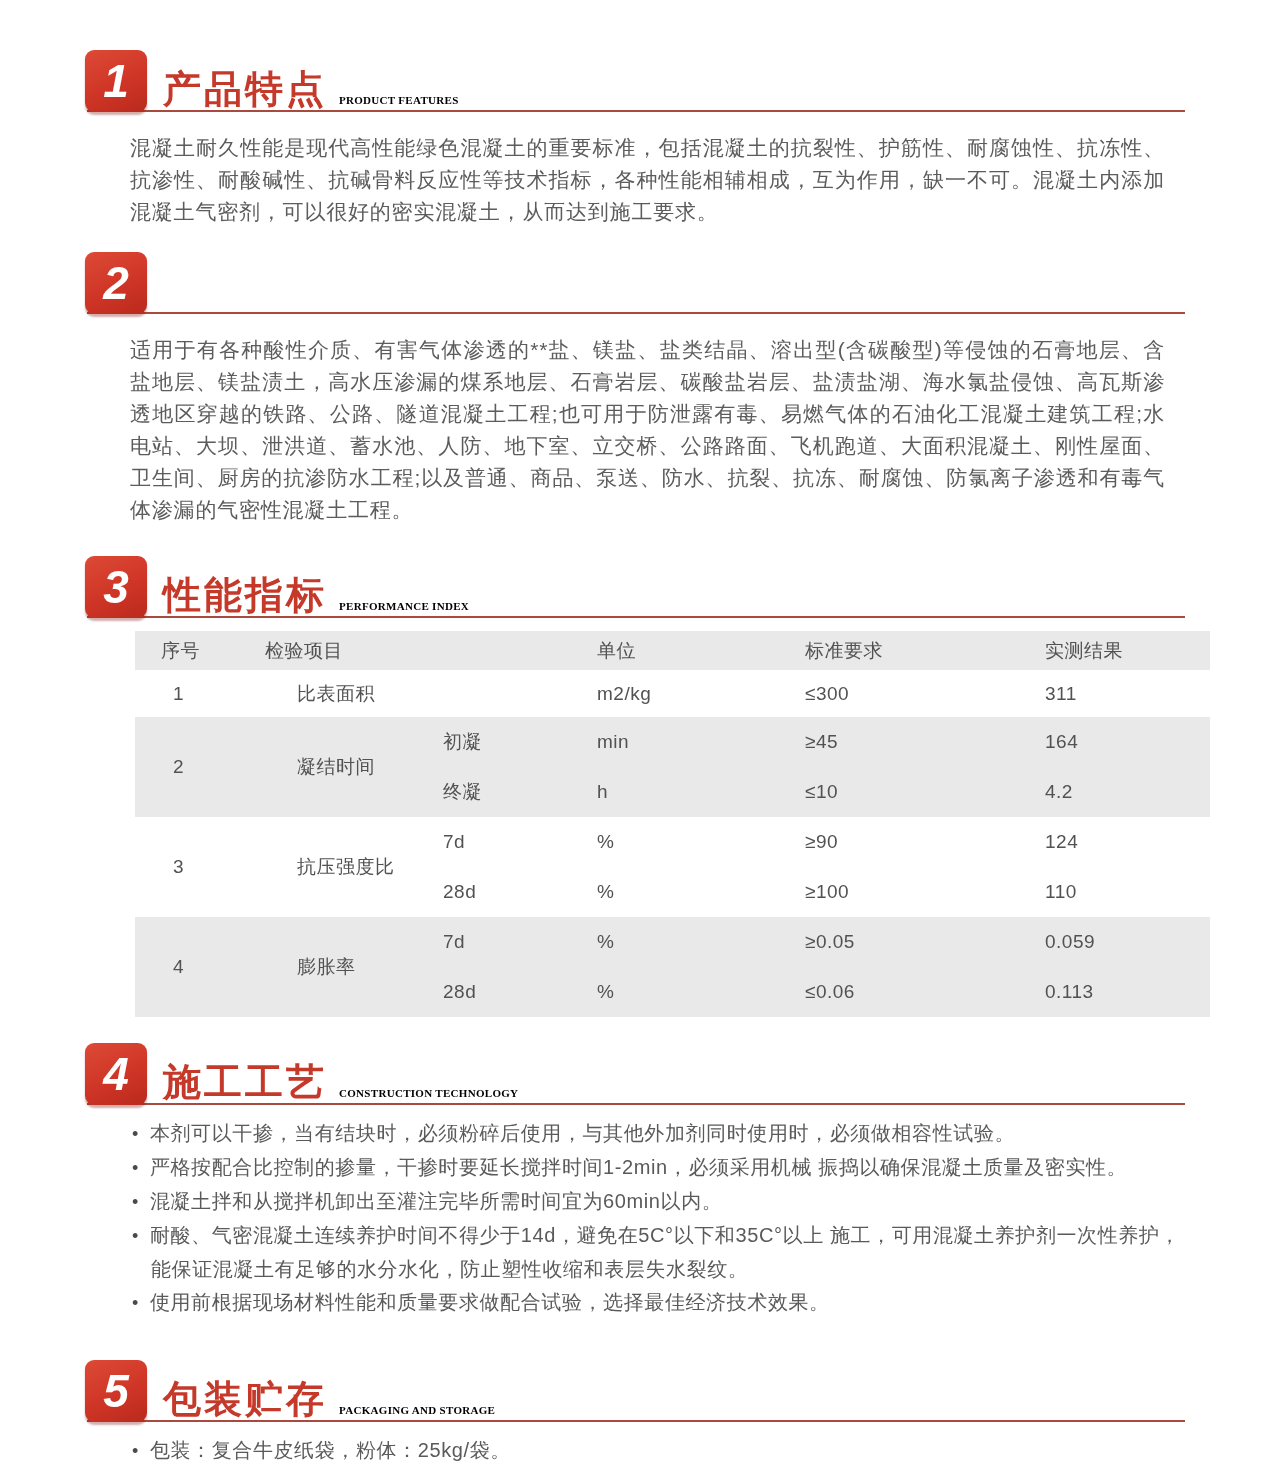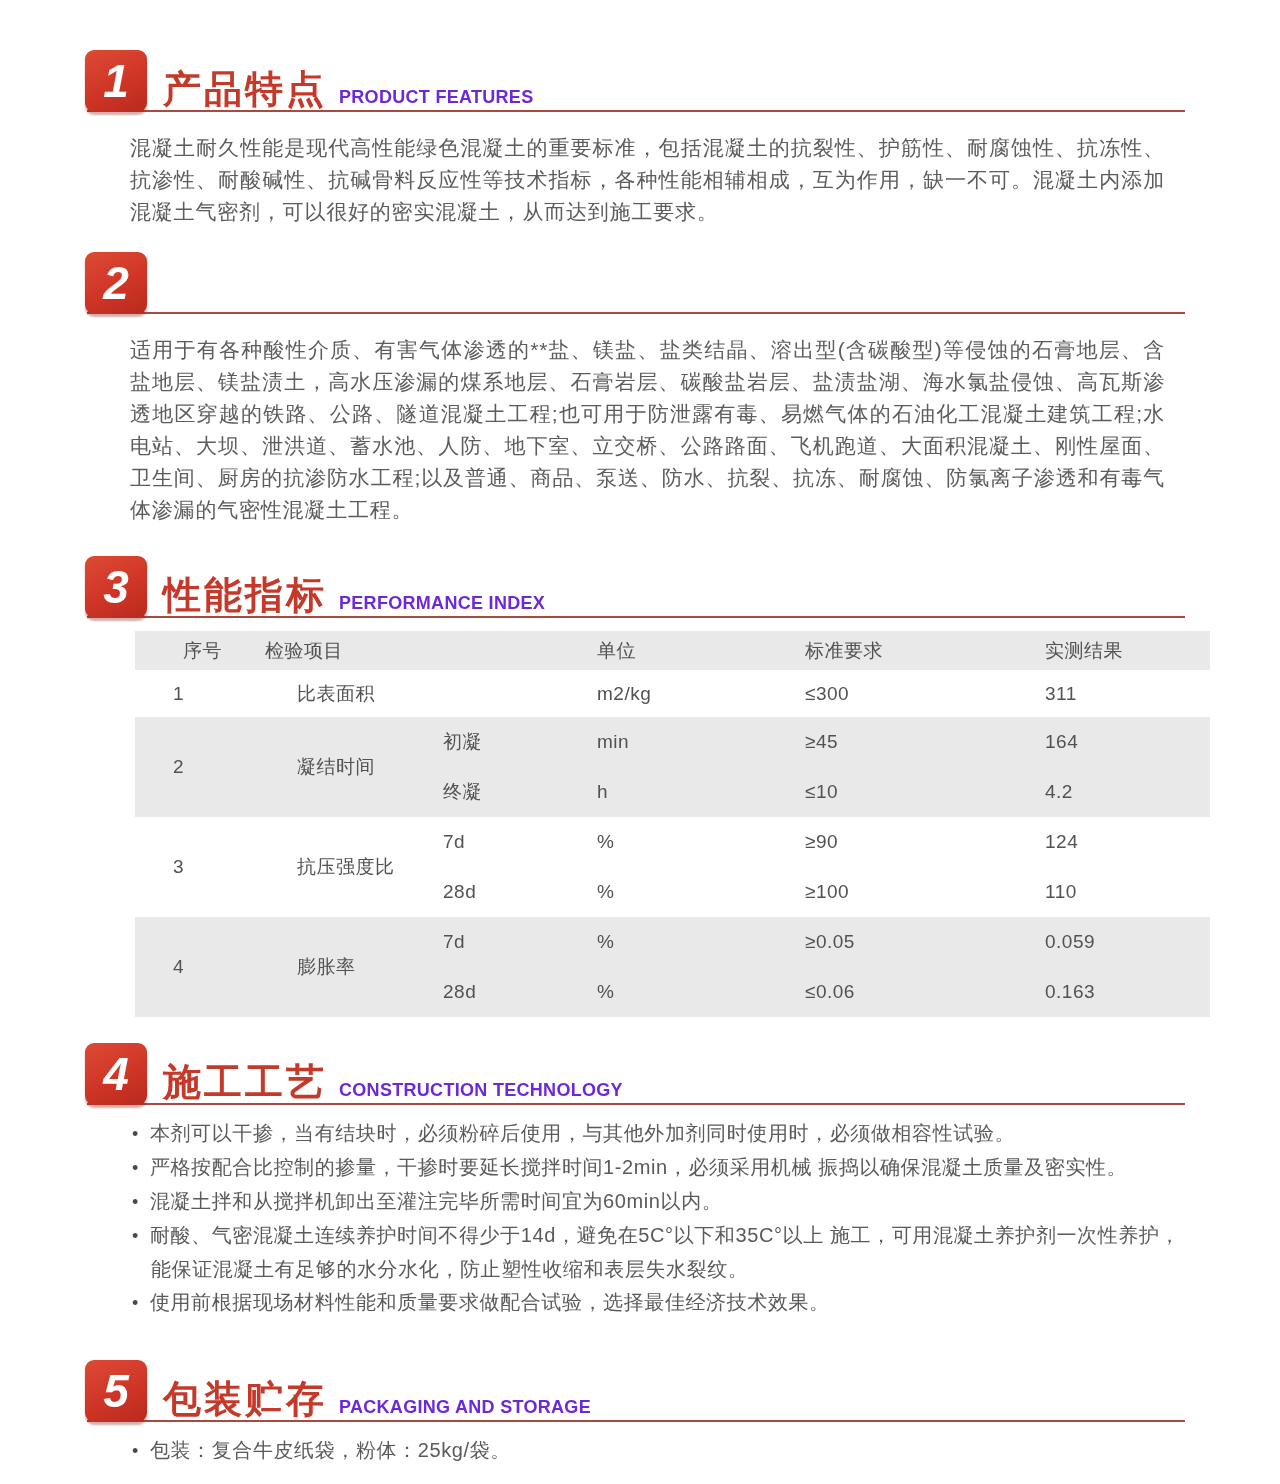--- a/index.html
+++ b/index.html
@@ -17,21 +17,21 @@
   .badge {
     position:relative; z-index:1; width:62px; height:62px; flex:0 0 62px;
     background:linear-gradient(155deg,#dd4a36 0%, #cf3526 55%, #b92a1d 100%);
     border-radius:9px; color:#ffffff;
     display:flex; align-items:center; justify-content:center;
     font-size:46px; font-weight:700; font-style:italic;
     box-shadow:0 3px 2px rgba(130,25,18,0.35);
   }
   .titles { display:flex; align-items:flex-end; margin-left:16px; padding-bottom:4px; }
   .t-zh { font-size:38px; font-weight:700; color:#c5392a; letter-spacing:3px; line-height:1; }
-  .t-en { font-size:18px; font-weight:700; color:#6d28d9; margin-left:12px; line-height:1; padding-bottom:2px; letter-spacing:0.3px; }
+  .t-en { font-size:11px; font-weight:700; color:#000000; margin-left:12px; line-height:1; padding-bottom:2px; letter-spacing:0.3px;font-family:Liberation Serif, serif; }
 
   
   .para {
     width:1035px; margin:20px 0 0 45px;
     font-size:21px; line-height:32px; letter-spacing:0.8px;
     text-align:justify; color:#5c5c5c;
   }
   .sec { margin-bottom:0; }
   .sec-2 { margin-top:22px; }
   .sec-3 { margin-top:28px; }
@@ -47,21 +47,21 @@
   table.perf col.w-std  { width:240px; }
   table.perf col.w-res  { width:175px; }
   table.perf th, table.perf td {
     font-weight:400; text-align:left; vertical-align:middle;
     font-size:19px; color:#525252; letter-spacing:0.5px;
   }
   table.perf thead tr { background:#e9e9e9; height:39px; }
   table.perf tr.single { height:47px; }
   table.perf tr.subrow { height:50px; }
   table.perf tr.stripe { background:#e9e9e9; }
-  th.c-no, td.c-no       { padding-left:48px; }
+  th.c-no, td.c-no       { padding-left:26px; }
   td.c-no                { padding-left:38px; }
   th.c-itemhead          { padding-left:30px; }
   td.c-item              { padding-left:62px; }
   td.c-sub               { padding-left:8px;margin-left:8px; }
   th.c-unit, td.c-unit   { padding-left:12px; }
   th.c-std, td.c-std     { padding-left:10px; }
   th.c-res, td.c-res     { padding-left:10px; }
 
   
   ul.bullets { list-style:none; margin:12px 0 0 47px; width:1060px; }
@@ -167,21 +167,21 @@
           <td class="c-item" rowspan="2">膨胀率</td>
           <td class="c-sub">7d</td>
           <td class="c-unit">%</td>
           <td class="c-std">≥0.05</td>
           <td class="c-res">0.059</td>
         </tr>
         <tr class="subrow stripe">
           <td class="c-sub">28d</td>
           <td class="c-unit">%</td>
           <td class="c-std">≤0.06</td>
-          <td class="c-res">0.163</td>
+          <td class="c-res">0.113</td>
         </tr>
       </tbody>
     </table>
   </section>
 
   <section class="sec sec-4">
     <div class="sec-head">
       <div class="badge">4</div>
       <div class="titles">
         <span class="t-zh">施工工艺</span>

